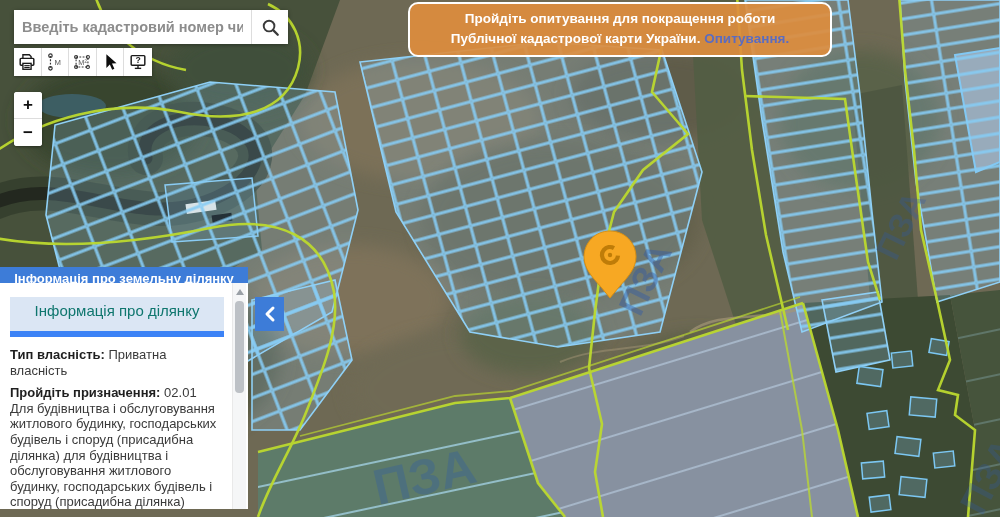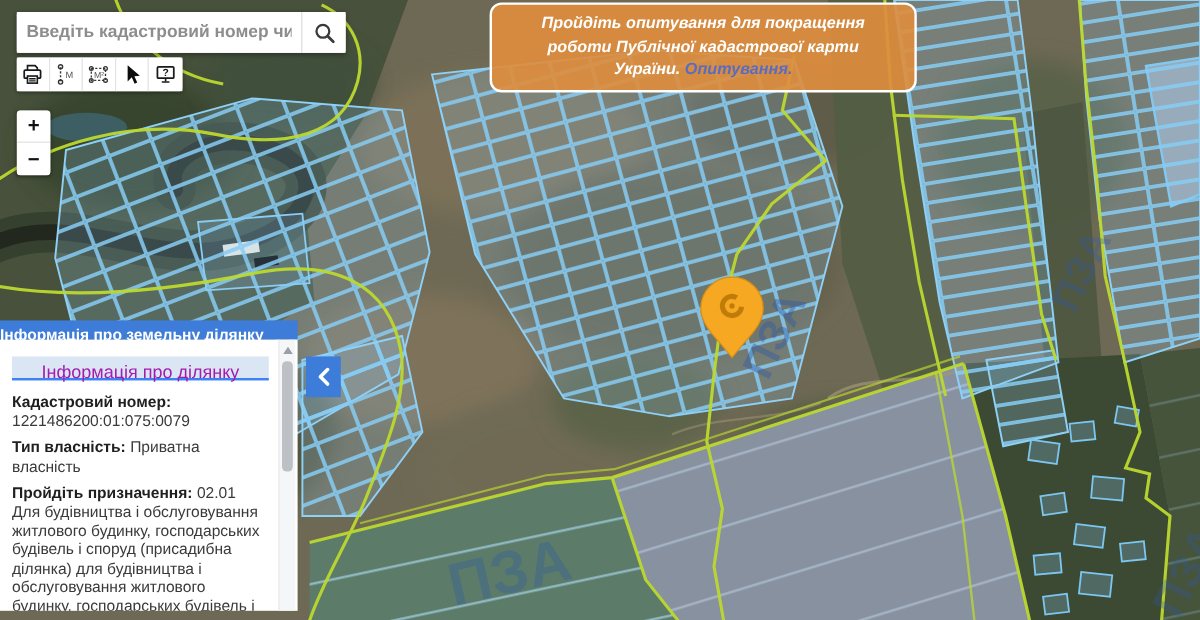--- a/index.html
+++ b/index.html
@@ -26,33 +26,33 @@
   .tb-btn:last-child { border-right:none; }
 
   
   .zoomctl { position:absolute; left:14px; top:92px; width:28px; background:#fff;
     border-radius:3px; box-shadow:0 1px 3px rgba(0,0,0,.4); overflow:hidden; }
   .zoomctl button { display:block; width:28px; height:27px; border:none; background:#fff;
     font-size:17px; font-weight:700; color:#111; cursor:pointer; line-height:26px; }
   .zoomctl button:first-child { border-bottom:1px solid #ddd; }
 
   
-  .banner { position:absolute; left:408px; top:2px; width:356px; padding:5px 28px 7px;
+  .banner { position:absolute; left:408px; top:2px; width:424px; padding:5px 28px 7px;
     background:rgba(221,141,62,.92); border:2px solid #fff; border-radius:10px;
-    text-align:center; font-size:13.5px; font-weight:700; color:#fff; line-height:1.45;font-style:italic; }
+    text-align:center; font-size:13.5px; font-weight:700; color:#fff; line-height:1.45; }
   .banner a { color:#5b6cc0; cursor:pointer; text-decoration:none; }
 
   
   .panel { position:absolute; left:0; top:267px; width:248px; height:250px; }
   .panel-header { height:16px; background:#3d7cd8; color:#fff; font-size:13px; font-weight:700;
-    line-height:24px; }
+    text-align:center; line-height:24px; }
   .panel-body { position:relative; background:#fff; height:226px; overflow:hidden;
     padding:8px 26px 0 10px; }
-  .section-title { width:214px; height:20px; background:#dbe6f4; border-bottom:2px solid #3b82f6;
-    color:#a21caf; font-size:15px; text-align:center; line-height:27px; margin:6px 0 10px; }
+  .section-title { width:214px; height:40px; background:#dbe6f4; border-bottom:6px solid #3b82f6;
+    color:#0f766e; font-size:15px; text-align:center; line-height:27px; margin:6px 0 10px; }
   .field { font-size:13px; color:#3a3a3a; line-height:1.2; margin-bottom:7px; }
   .field b { color:#1f1f1f; }
   .field .val-block { display:block; }
   
   .scrollbar { position:absolute; top:0; right:2px; width:14px; height:226px;
     background:#f5f6f7; border-left:1px solid #e9e9e9; }
   .scroll-up { position:absolute; top:6px; left:3px; width:0; height:0;
     border-left:4px solid transparent; border-right:4px solid transparent;
     border-bottom:6px solid #9aa0a6; }
   .scroll-thumb { position:absolute; top:18px; left:2px; width:9px; height:92px;
@@ -243,24 +243,20 @@
     <span>Пройдіть опитування для покращення роботи Публічної кадастрової карти України.</span>
     <a>Опитування.</a>
   </div>
 
   <div class="panel">
     <div class="panel-header">Інформація про земельну ділянку</div>
     <div class="panel-body">
       <div class="section-title">Інформація про ділянку</div>
 
       <p class="field">
-        <b>Кадастровий номер:</b>
-        <span class="val-block">1221486200:01:075:0079</span>
-      </p>
-      <p class="field">
         <b>Тип власність:</b>
         <span>Приватна власність</span>
       </p>
       <p class="field">
         <b>Пройдіть призначення:</b>
         <span>02.01 Для будівництва і обслуговування житлового будинку, господарських будівель і споруд (присадибна ділянка) для будівництва і обслуговування житлового будинку, господарських будівель і споруд (присадибна ділянка)</span>
       </p>
 
       <div class="scrollbar">
         <div class="scroll-up"></div>

